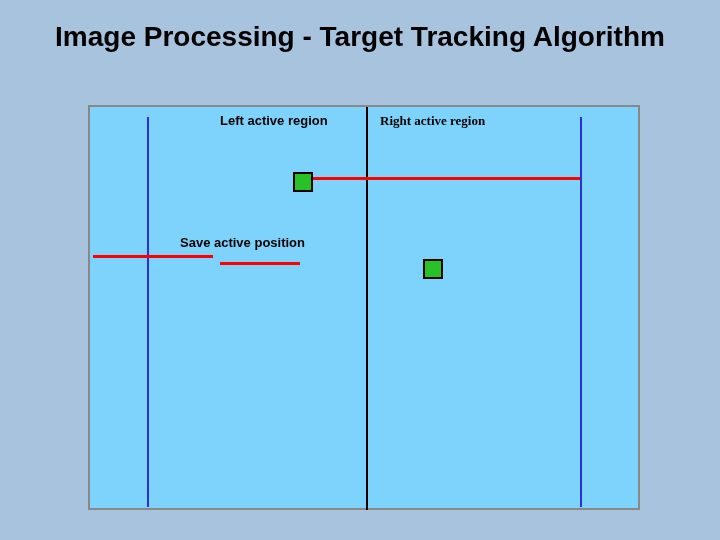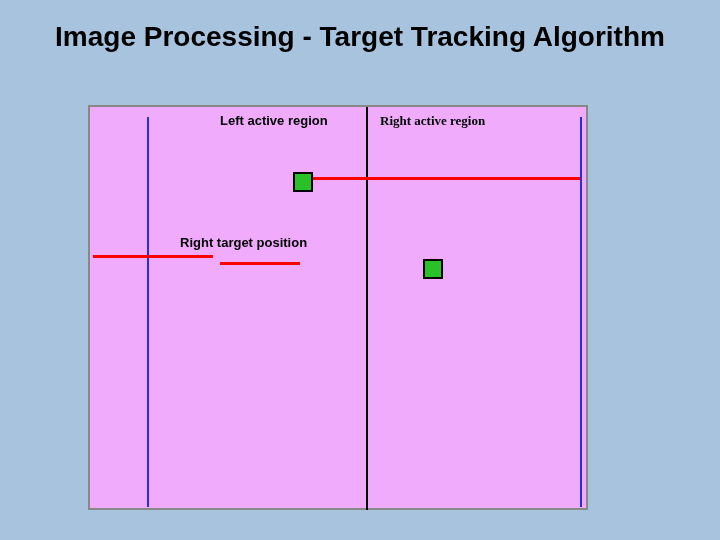--- a/index.html
+++ b/index.html
@@ -19,23 +19,23 @@
       text-align: center;
       font-size: 28px;
       font-weight: bold;
       color: #000;
       line-height: 1.2;
     }
     .frame {
       position: absolute;
       left: 88px;
       top: 105px;
-      width: 500px;
+      width: 552px;
       height: 405px;
-      background: #f0abfc;
+      background: #7dd3fc;
       border: 2px solid #888;
     }
     .label {
       position: absolute;
       font-size: 13px;
       font-weight: bold;
       color: #000;
       white-space: nowrap;
     }
     .label.left-region  { left: 130px; top: 6px; }
@@ -80,15 +80,15 @@
 
   <div class="hline h1"></div>
   <div class="hline h2"></div>
   <div class="hline h3"></div>
 
   <div class="target t1"></div>
   <div class="target t2"></div>
 
   <div class="label left-region">Left active region</div>
   <div class="label right-region">Right active region</div>
-  <div class="label save-pos">Right target position</div>
+  <div class="label save-pos">Save active position</div>
 
 </div>
 
 </body></html>

